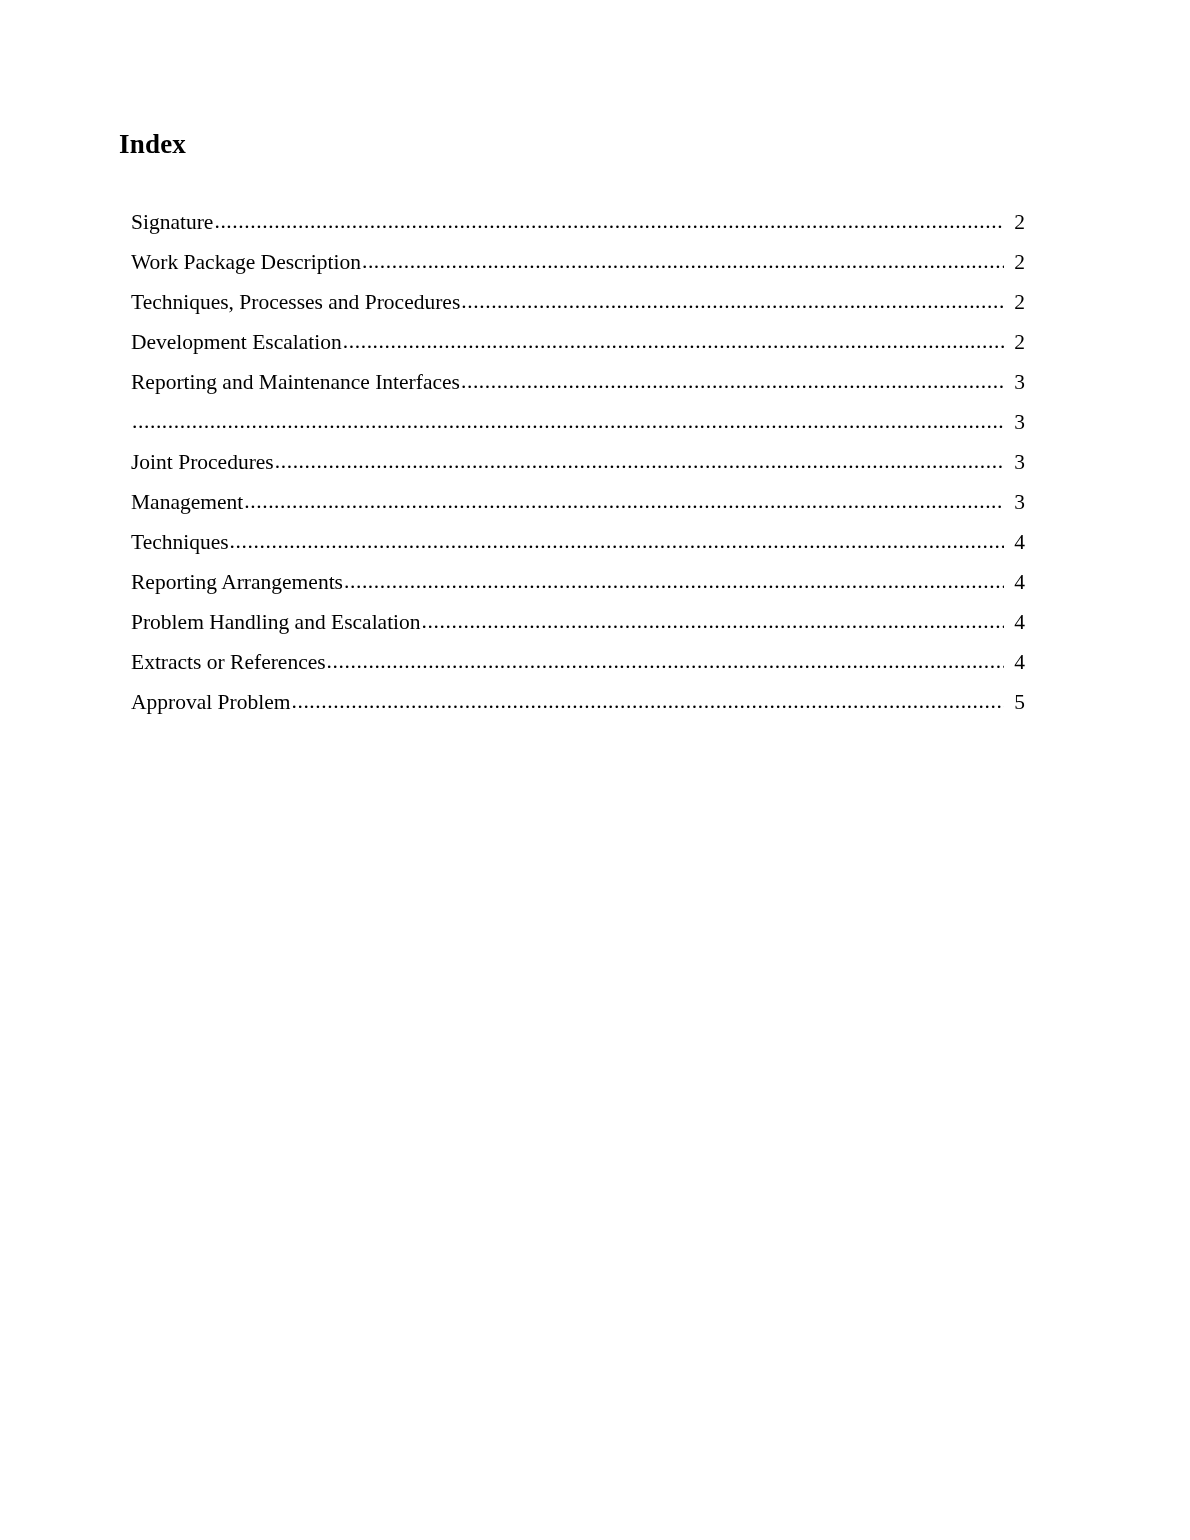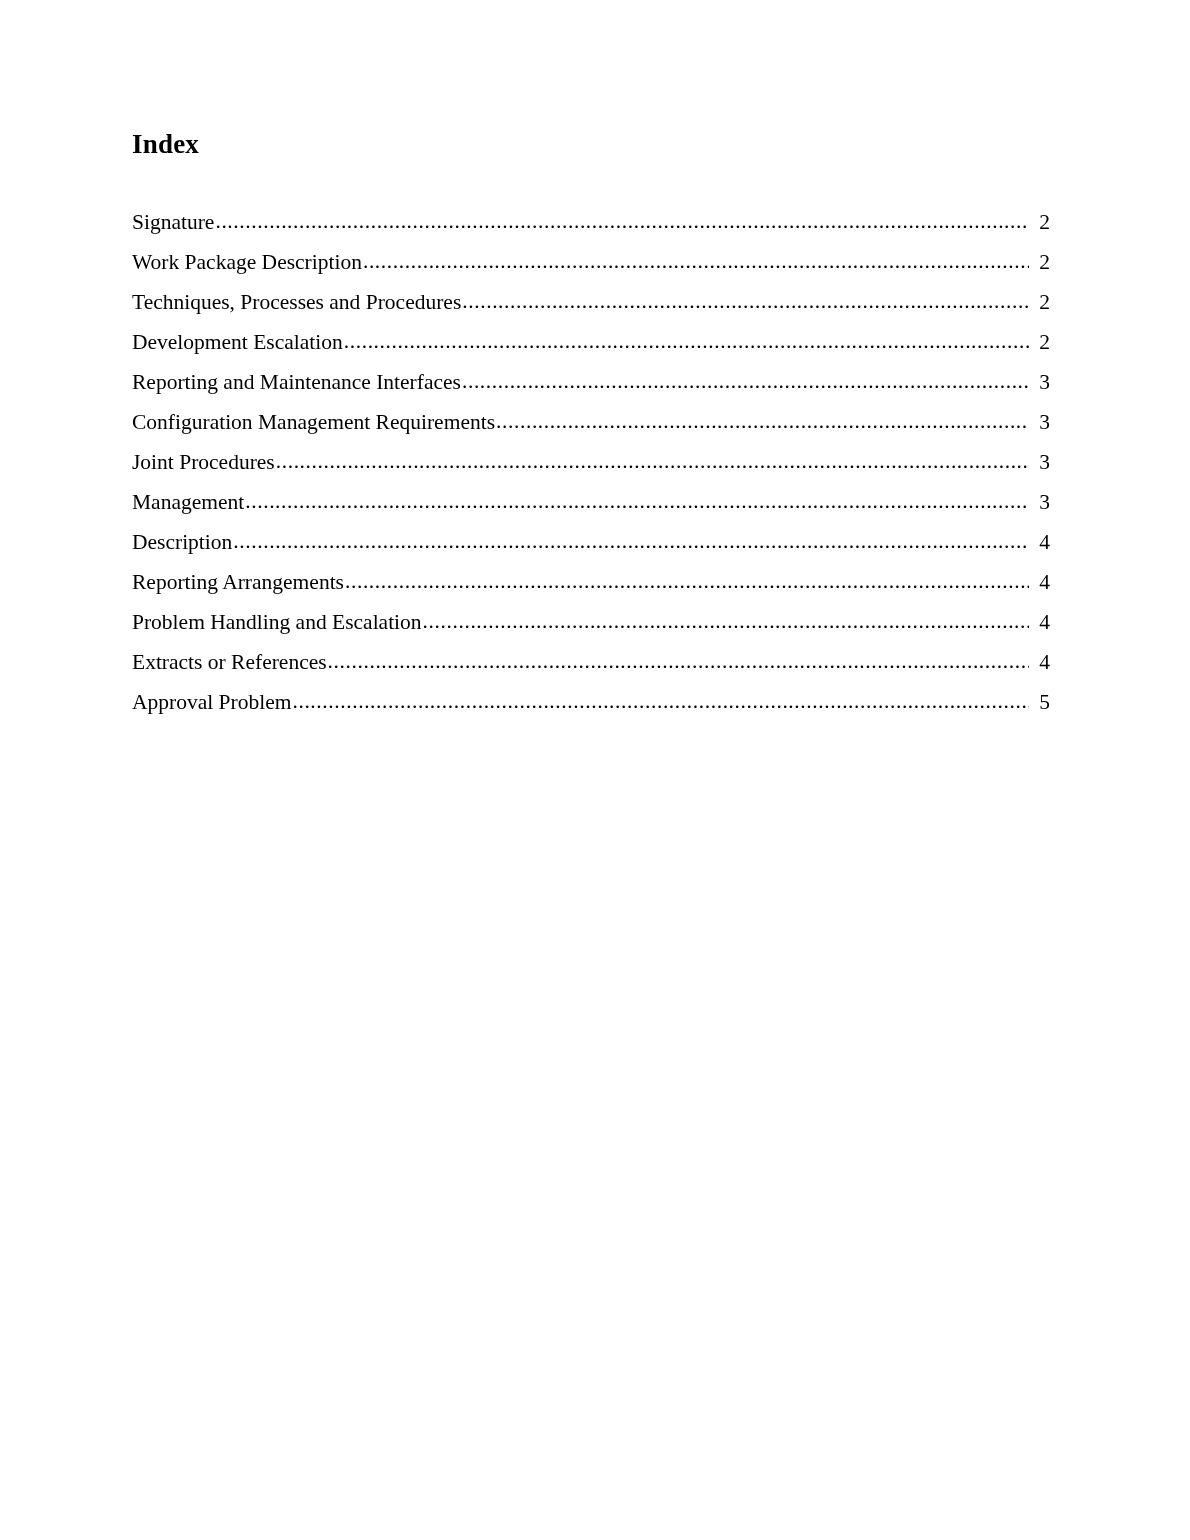--- a/index.html
+++ b/index.html
@@ -12,35 +12,35 @@
     width: 1190px;
     height: 1540px;
     margin: 0 auto;
     background: #ffffff;
     box-sizing: border-box;
     font-family: "Liberation Serif", "DejaVu Serif", serif;
     color: #000000;
   }
   .content {
     position: absolute;
-    left: 132px;
+    left: 119px;
     top: 128px;
     width: 918px;
   }
   .doc-title {
     font-family: "Liberation Serif", "DejaVu Serif", serif;
     font-weight: bold;
     font-size: 27px;
     line-height: 1.2;
     margin: 0 0 52px 0;
     letter-spacing: 0.2px;
   }
   .toc {
     list-style: none;
-    margin: 0;
+    margin: 12px;
     padding: 0;
   }
   .toc-entry {
     display: flex;
     align-items: baseline;
     font-size: 21.5px;
     line-height: 1.0;
     margin-bottom: 18.5px;
     white-space: nowrap;
     overflow: hidden;
@@ -99,39 +99,38 @@
         <span class="toc-page">2</span>
       </li>
 
       <li class="toc-entry">
         <span class="toc-label">Reporting and Maintenance Interfaces</span>
         <span class="toc-dots">..................................................................................................................................................................</span>
         <span class="toc-page">3</span>
       </li>
 
       <li class="toc-entry">
-        <span class="toc-label">Configuration Management Requirements</span>
         <span class="toc-dots">..................................................................................................................................................................</span>
         <span class="toc-page">3</span>
       </li>
 
       <li class="toc-entry">
         <span class="toc-label">Joint Procedures</span>
         <span class="toc-dots">..................................................................................................................................................................</span>
         <span class="toc-page">3</span>
       </li>
 
       <li class="toc-entry">
         <span class="toc-label">Management</span>
         <span class="toc-dots">..................................................................................................................................................................</span>
         <span class="toc-page">3</span>
       </li>
 
       <li class="toc-entry">
-        <span class="toc-label">Description</span>
+        <span class="toc-label">Techniques</span>
         <span class="toc-dots">..................................................................................................................................................................</span>
         <span class="toc-page">4</span>
       </li>
 
       <li class="toc-entry">
         <span class="toc-label">Reporting Arrangements</span>
         <span class="toc-dots">..................................................................................................................................................................</span>
         <span class="toc-page">4</span>
       </li>
 

